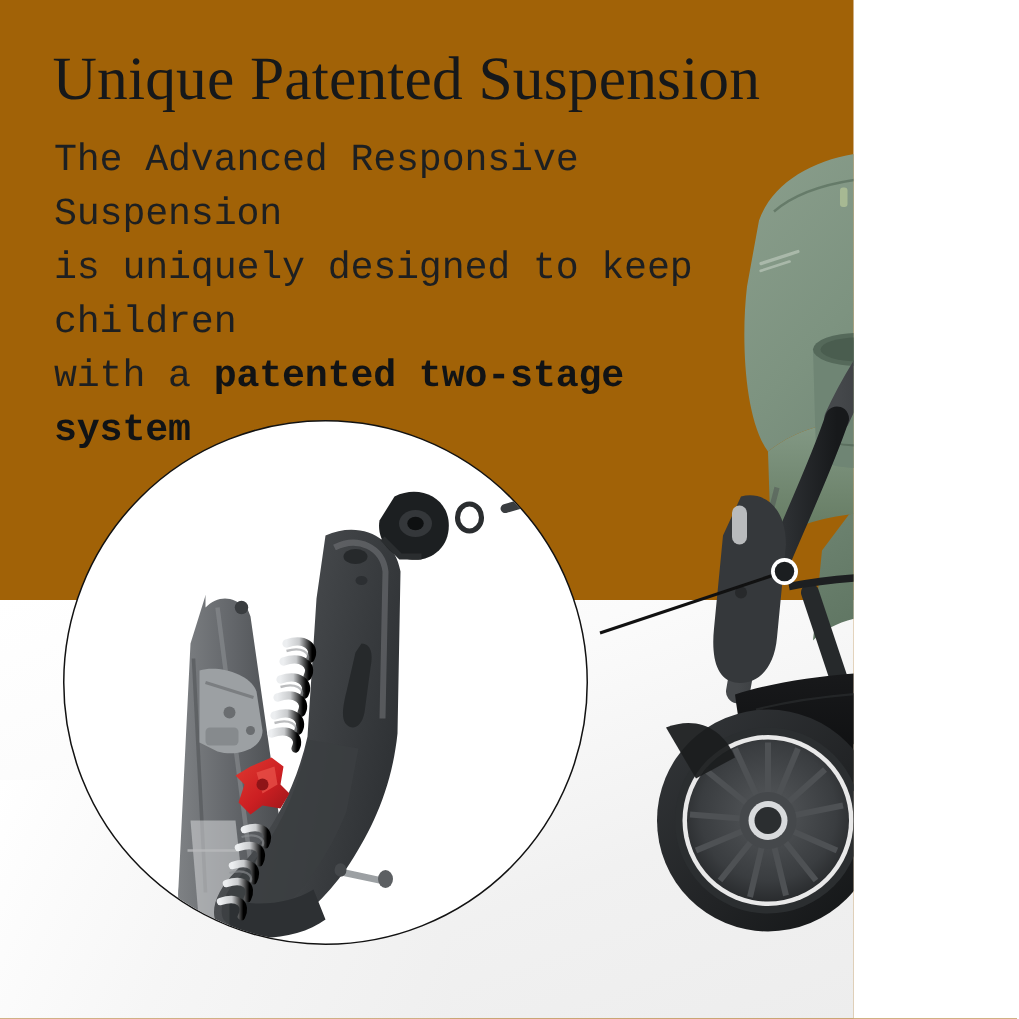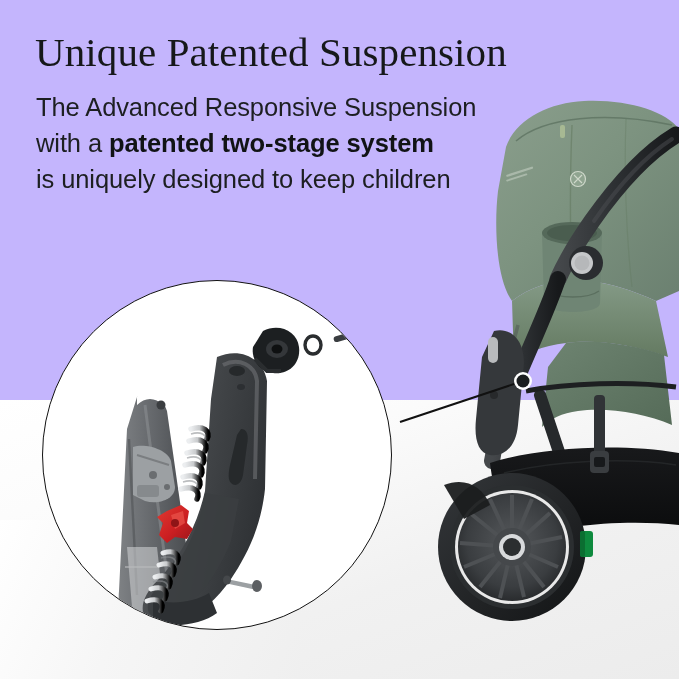--- a/index.html
+++ b/index.html
@@ -3,42 +3,42 @@
 <meta charset="utf-8">
 <style>
   html,body{margin:0;padding:0;}
   body{
     width:679px;height:679px;
     background:#ffffff;
     font-family:"Liberation Sans", sans-serif;
     overflow:hidden;
     position:relative;
   }
-  .stage{position:absolute;inset:0;width:679px;height:679px;overflow:hidden;background:#c4b5fd;}
+  .stage{position:absolute;inset:0;width:569px;height:679px;overflow:hidden;background:#a16207;}
 
   
   .floor{
     position:absolute;left:0;top:400px;width:679px;height:279px;
     background:linear-gradient(160deg,#ffffff 0%,#fbfbfb 30%,#f1f1f1 62%,#ececec 100%);
   }
   .floor-left{
     position:absolute;left:0;top:520px;width:300px;height:159px;
     background:linear-gradient(115deg,#ffffff 0%,#f6f6f6 45%,#efefef 100%);
   }
 
   
   .headline{
     position:absolute;left:35px;top:28px;width:600px;
     font-family:"Liberation Serif", serif;
     font-size:41px;line-height:49px;font-weight:400;color:#16181a;
     letter-spacing:.1px;white-space:nowrap;
   }
   .body-copy{
     position:absolute;left:36px;top:89px;width:470px;
-    font-family:Liberation Sans, sans-serif;
+    font-family:Liberation Mono, monospace;
     font-size:25.5px;line-height:36px;color:#1d1f21;font-weight:400;
     letter-spacing:-.1px;
   }
   .body-copy b{font-weight:700;color:#111315;}
 
   
   .stroller{position:absolute;left:420px;top:95px;width:259px;height:585px;}
   .stroller svg{position:absolute;left:0;top:0;}
 
   
@@ -350,17 +350,17 @@
       </g>
 
       <path d="M100,344 C112,354 136,356 152,350 L160,366 L92,366 Z" fill="#26292b"></path>
     </svg>
   </div>
 
   <div class="headline">Unique Patented Suspension</div>
 
   <div class="body-copy">
     <div><span>The Advanced Responsive Suspension</span></div>
+    <div><span>is uniquely designed to keep children</span></div>
     <div><span>with a </span><b>patented two-stage system</b></div>
-    <div><span>is uniquely designed to keep children</span></div>
   </div>
 
 </div>
 
 </body></html>

